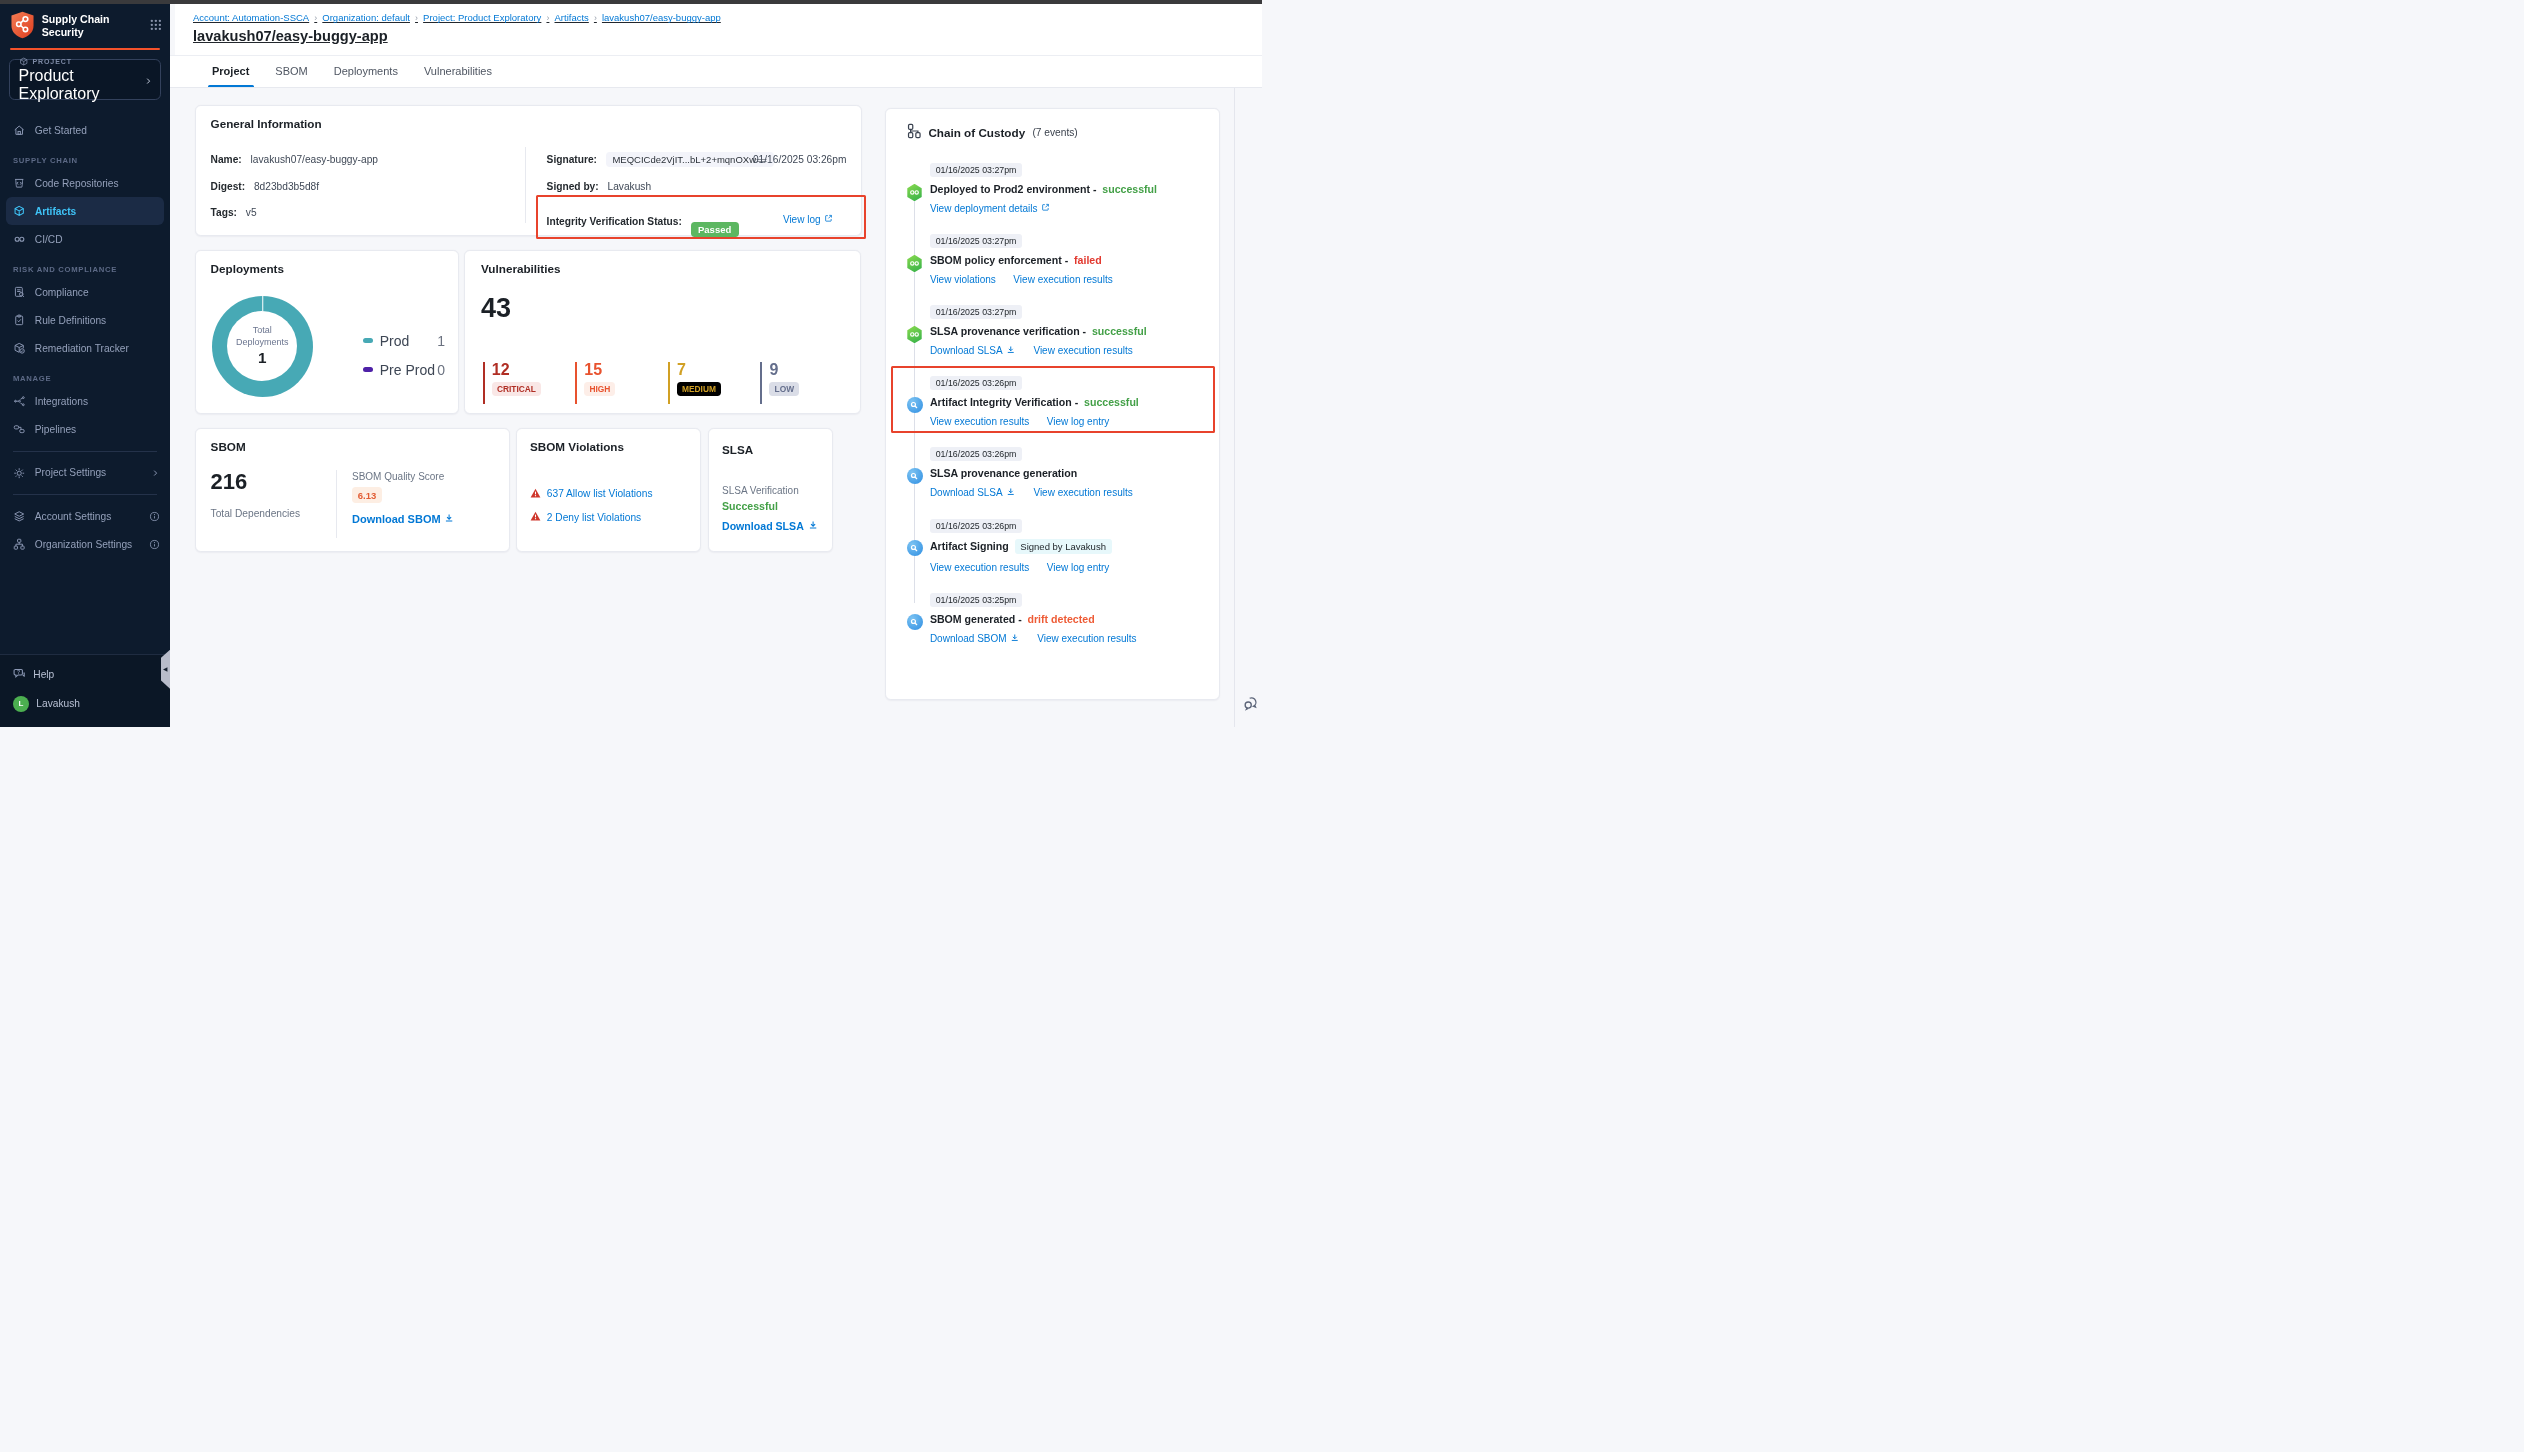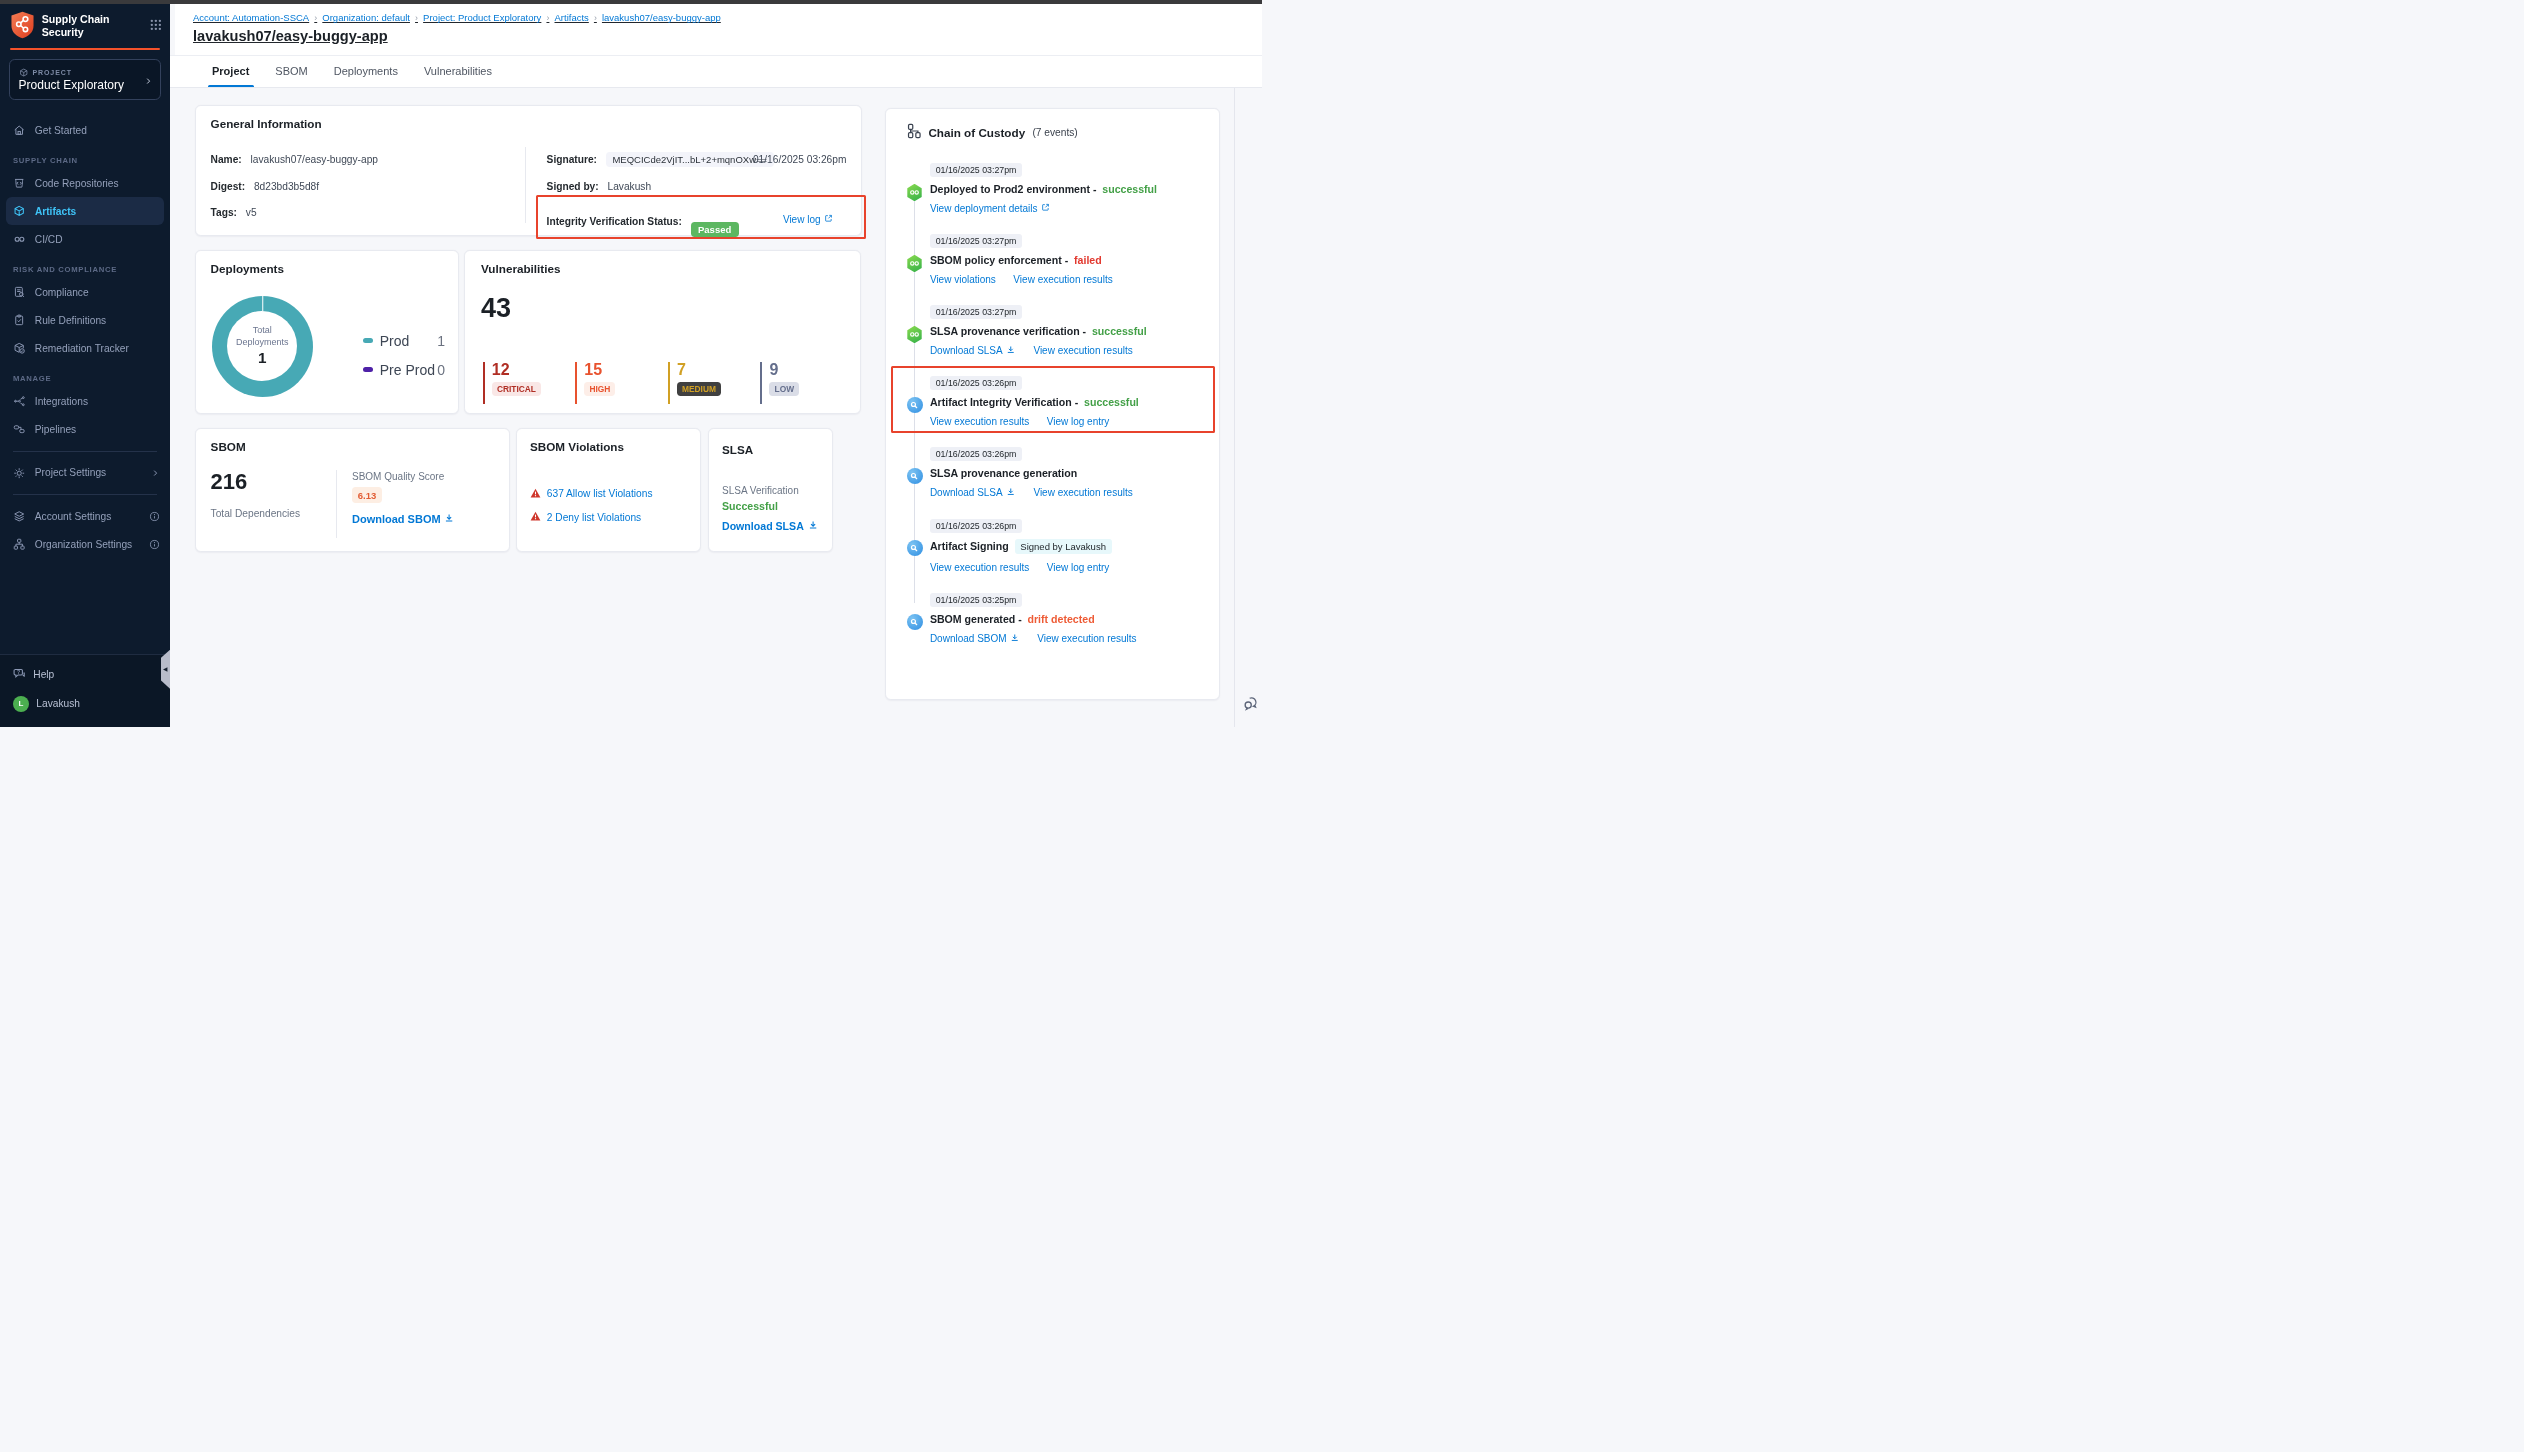--- a/index.html
+++ b/index.html
@@ -8,21 +8,21 @@
   .window-bar { position:absolute; top:0; left:0; width:1262px; height:3.7px; background:#3a3a3c; }
 
   
   .sidebar { position:absolute; top:3.7px; left:0; width:170px; height:723px; background:#0d1b2d; color:#94a0ba; }
   .brand { display:flex; align-items:center; padding:7.3px 8.8px 5.8px 10.2px; }
   .brand-title { color:#fff; font-size:10.6px; font-weight:700; line-height:1.25; width:80px; margin-left:6.6px; }
   .brand-grid { margin-left:auto; color:#8792a9; }
   .brand-underline { height:2.2px; background:#f4522b; margin:1.5px 10.2px 0 10.2px; border-radius:1.5px; }
   .project-chip { margin:8.8px 8.8px 0 8.8px; height:41px; background:#0a1626; border:0.7px solid #33415c; border-radius:5.8px; padding:5.8px 7.3px 5.8px 8.8px; display:flex; flex-direction:column; justify-content:center; position:relative; cursor:pointer; }
   .project-chip .row1 { display:flex; align-items:center; gap:4.4px; color:#7d8aa5; font-size:7px; letter-spacing:0.9px; font-weight:700; }
-  .project-chip .row2 { color:#fff; font-size:12px; margin-top:0; }
+  .project-chip .row2 { color:#fff; font-size:16px; margin-top:0; }
   .project-chip .chev { position:absolute; right:7.3px; top:14.6px; color:#c6cede; }
   .side-nav { margin-top:16px; }
   .nav-section { font-size:7.7px; letter-spacing:0.7px; color:#5d6a86; padding:11.7px 13px 4.4px 13px; font-weight:700; }
   .nav-item { display:flex; align-items:center; gap:8.8px; height:28px; padding:0 10.2px 0 13px; font-size:10.2px; color:#94a0ba; cursor:pointer; }
   .nav-item .icon { width:13px; height:13px; display:flex; align-items:center; justify-content:center; color:#8b98b4; }
   .nav-item.active { background:#1b2b45; margin:0 5.8px; padding:0 4.4px 0 7.3px; border-radius:5.8px; color:#3fc3f7; font-weight:700; }
   .nav-item.active .icon { color:#3fc3f7; }
   .nav-item .trail { margin-left:auto; color:#8b98b4; display:flex; }
   .nav-divider { height:0.7px; background:#24324a; margin:7.3px 13px; }
   .side-bottom { position:absolute; left:0; right:0; bottom:0; height:73px; background:#0b1726; border-top:0.7px solid #1f2c41; padding-top:5.8px; }
@@ -422,21 +422,21 @@
           </div>
         </div>
     </div>
 
     <div class="card" id="vul-card">
       <div class="card-title">Vulnerabilities</div>
       <div class="vul-total">43</div>
       <div class="sev-row" id="sev-row">
           <div class="sev-item" style="border-left-color: rgb(176, 46, 36);"><div class="sev-num" style="color: rgb(176, 46, 36);">12</div><span class="sev-badge" style="color: rgb(176, 46, 36); background: rgb(249, 231, 230);">CRITICAL</span></div>
           <div class="sev-item" style="border-left-color: rgb(232, 82, 46);"><div class="sev-num" style="color: rgb(232, 82, 46);">15</div><span class="sev-badge" style="color: rgb(232, 82, 46); background: rgb(253, 238, 232);">HIGH</span></div>
-          <div class="sev-item" style="border-left-color: rgb(209, 160, 36);"><div class="sev-num" style="color: rgb(209, 160, 36);">7</div><span class="sev-badge" style="color: rgb(209, 160, 36); background: #404040;">MEDIUM</span></div>
+          <div class="sev-item" style="border-left-color: rgb(209, 160, 36);"><div class="sev-num" style="color: rgb(209, 160, 36);">7</div><span class="sev-badge" style="color: rgb(209, 160, 36); background: #000000;">MEDIUM</span></div>
           <div class="sev-item" style="border-left-color: rgb(100, 110, 140);"><div class="sev-num" style="color: rgb(100, 110, 140);">9</div><span class="sev-badge" style="color: rgb(100, 110, 140); background: rgb(218, 221, 231);">LOW</span></div>
         </div>
     </div>
 
     <div class="card" id="sbom-card">
       <div class="card-title">SBOM</div>
       <div class="sbom-num">216</div>
       <div class="sbom-deps">Total Dependencies</div>
       <div class="sbom-div"></div>
       <div class="sbom-right">

